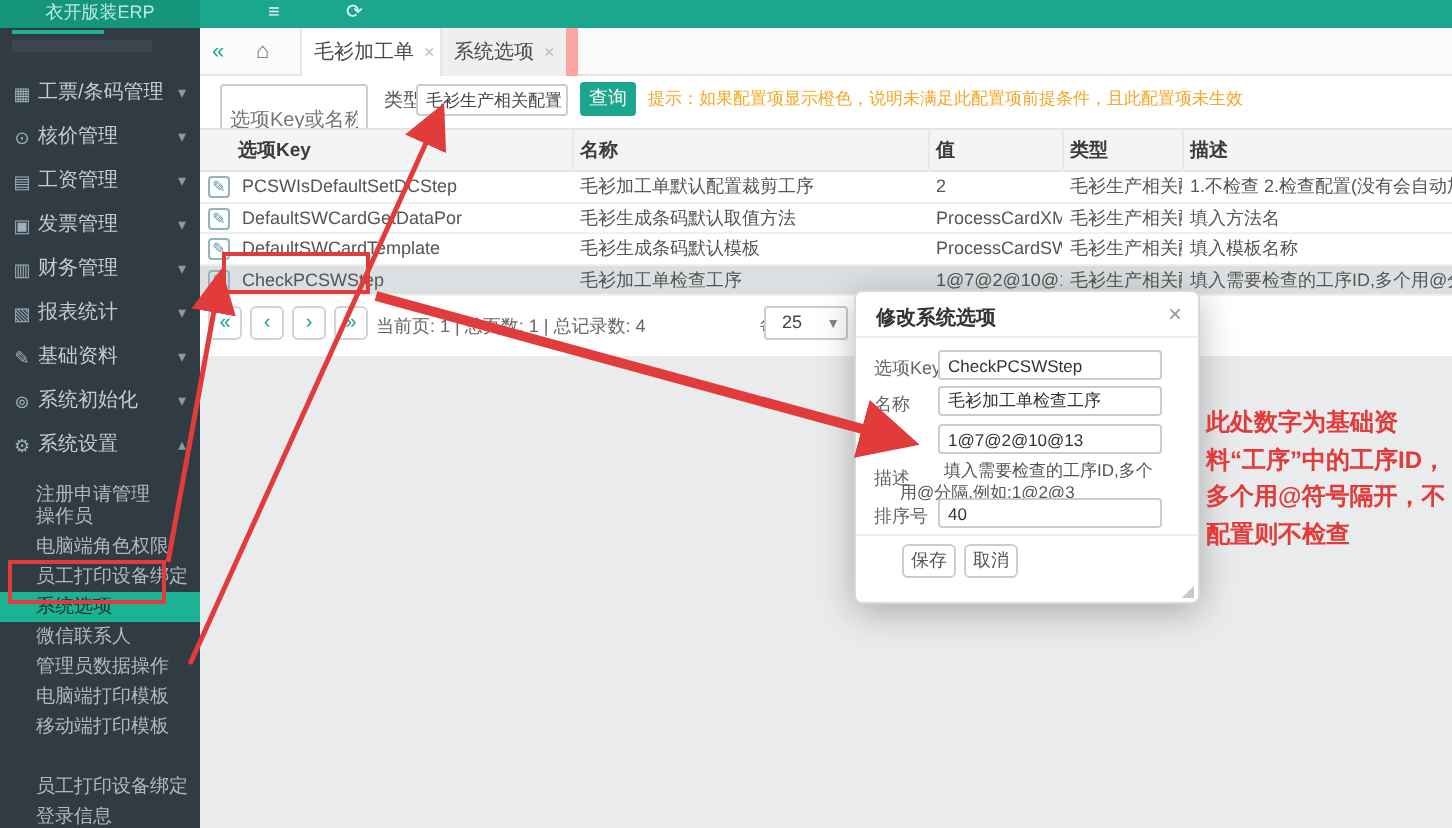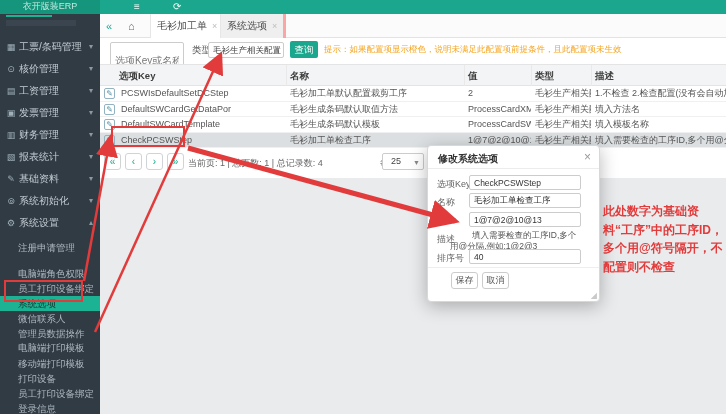--- a/index.html
+++ b/index.html
@@ -25,21 +25,21 @@
   .sub-item { position:absolute; left:0; width:100px; height:15px; color:#aeb9c1; font-size:9.5px;
               line-height:15px; padding-left:18px; cursor:pointer; white-space:nowrap; }
   .sub-item.selected { background:#1bb394; color:#16362e; }
 
   
   .panel { position:absolute; left:100px; top:14px; width:626px; height:164px; background:#ffffff; }
   .tabbar { position:absolute; left:100px; top:14px; width:626px; height:24px; background:#fbfbfb;
             border-bottom:1px solid #e3e3e3; }
   .tab-ctl { position:absolute; top:4px; font-size:11px; color:#1ba78d; cursor:pointer; line-height:16px; }
   .tab { position:absolute; top:0; height:24px; line-height:24px; font-size:10px; color:#4a4a4a;
-         border-left:1px solid #e6e6e6; border-right:3px solid #fca5a5; padding:0 6px; cursor:pointer;
+         border-left:1px solid #e6e6e6; border-right:6px solid #fca5a5; padding:0 6px; cursor:pointer;
          background:#fff; white-space:nowrap; }
   .tab.active { background:#efefef; }
   .tab .x { color:#bdbdbd; margin-left:5px; font-size:9px; }
 
   
   .filter-input { position:absolute; left:110px; top:42px; width:74px; height:16px; border:1px solid #ccc;
                   border-radius:2px; font-size:10px; padding:17px 4px; color:#333; font-family:inherit;text-align:center; }
   .flabel { position:absolute; top:44px; font-size:9.5px; color:#555; }
   .fselect { position:absolute; left:208px; top:42px; width:76px; height:16px; border:1px solid #ccc;
              border-radius:2px; font-size:8.5px; color:#444; line-height:14px; padding:0 10px 0 4px;
@@ -148,28 +148,28 @@
       <span class="lbl">系统初始化</span>
       <span class="caret">▾</span>
     </div>
     <div class="nav-item" style="top:198px;">
       <span class="ico">⚙</span>
       <span class="lbl">系统设置</span>
       <span class="caret">▴</span>
     </div>
 
     <div class="sub-item" style="top:226px;">注册申请管理</div>
+    <div class="sub-item" style="top:237px;">操作员</div>
     <div class="sub-item" style="top:252px;">电脑端角色权限</div>
     <div class="sub-item" style="top:267px;">员工打印设备绑定</div>
     <div class="sub-item selected" style="top:282px;">系统选项</div>
     <div class="sub-item" style="top:297px;">微信联系人</div>
     <div class="sub-item" style="top:312px;">管理员数据操作</div>
     <div class="sub-item" style="top:327px;font-family:Liberation Mono, monospace;">电脑端打印模板</div>
     <div class="sub-item" style="top:342px;">移动端打印模板</div>
-    <div class="sub-item" style="top:357px;">打印设备</div>
     <div class="sub-item" style="top:372px;">员工打印设备绑定</div>
     <div class="sub-item" style="top:387px;">登录信息</div>
 
   </div>
 
   <div class="panel"></div>
 
   <div class="tabbar">
     <span class="tab-ctl" style="left:6px;">«</span>
     <span class="tab-ctl" style="left:28px; color:#6d6d6d;">⌂</span>

